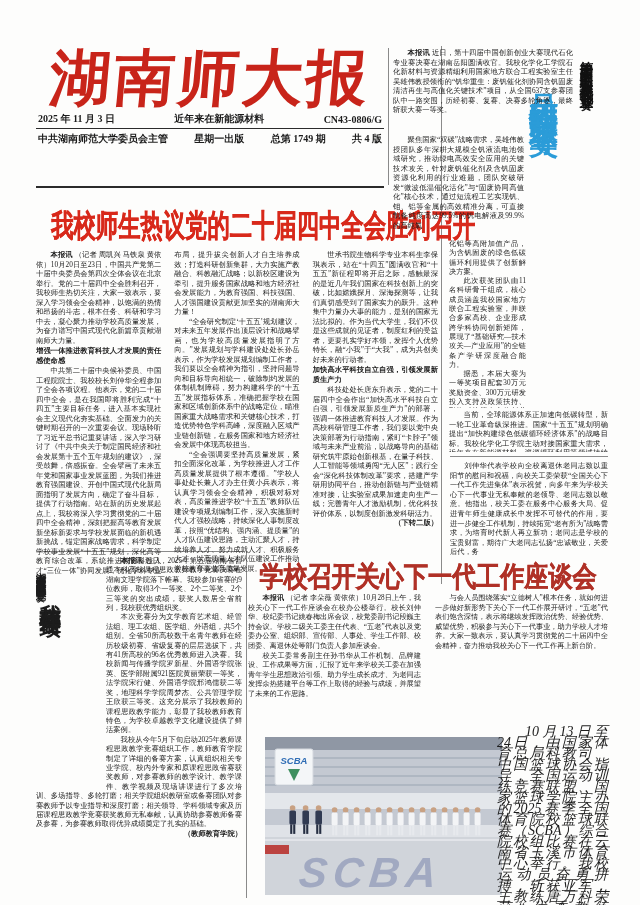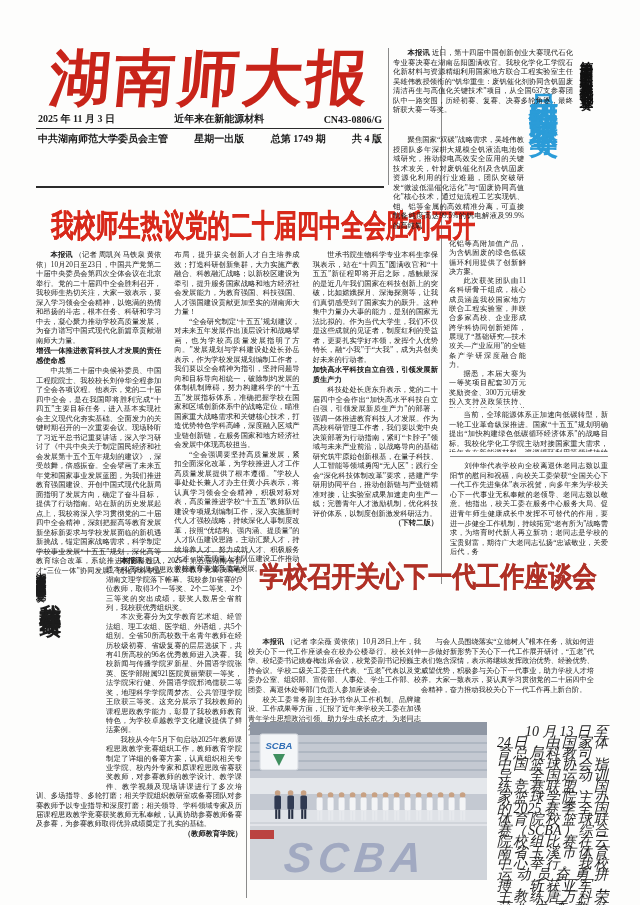--- a/index.html
+++ b/index.html
@@ -53,21 +53,21 @@
     color:var(--award-blue,#2b9cd8); }
 
   
   .forum-headline { left:248px; top:558px; width:360px; height:38px;
     display:flex; justify-content:center; }
   .forum-headline .squeeze {
     display:inline-block; white-space:nowrap; transform:scaleX(0.86); transform-origin:center;
     font-family:"Liberation Sans",sans-serif; font-weight:bold; font-size:28px; line-height:38px;
     color:var(--forum-red,#b03127); -webkit-text-stroke:0.4px currentColor;
   }
-  .forum-cols { left:248px; top:638px; width:360px; height:112px; display:flex; }
+  .forum-cols { left:248px; top:594px; width:360px; height:112px; display:flex; gap:14px; }
   .forum-col { width:173px; height:112px; }
   .fc { font-size:7.2px; line-height:9.6px; }
 
   
   .contest { left:36px; top:556px; width:206px; height:344px; }
   .contest-heads { float:left; width:62px; height:218px; margin:4px 8px 4px 0;
     display:flex; }
   .contest-kicker { writing-mode:vertical-rl; font-size:10.5px; letter-spacing:1px;
     font-weight:bold; padding-top:4px; }
   .contest-title { writing-mode:vertical-rl; font-size:21.5px; font-weight:bold;
@@ -161,21 +161,21 @@
     <div class="contest-heads">
       <div class="contest-kicker">湖南省普通本科高校课程思政教师教学竞赛</div>
       <div class="contest-title">我校教师获佳绩</div>
     </div>
     <p class="indent"><b class="lead">本报讯</b><span>近日，2025年第五届湖南省普通本科高校课程思政教师教学竞赛决赛在湖南文理学院落下帷幕。我校参加省赛的9位教师，取得3个一等奖、2个二等奖、2个三等奖的突出成绩，获奖人数居全省前列，我校获优秀组织奖。</span></p>
     <p class="indent">本次竞赛分为文学教育艺术组、经管法组、理工农组、医学组、外语组，共5个组别。全省50所高校数千名青年教师在经历校级初赛、省级复赛的层层选拔下，共有41所高校的96名优秀教师进入决赛。我校新闻与传播学院罗新星、外国语学院张英、医学部附属921医院黄丽荣获一等奖，法学院宋行健、外国语学院邢鸿儒获二等奖，地理科学学院周梦杰、公共管理学院王欣获三等奖。这充分展示了我校教师的课程思政教学能力，彰显了我校教师教育特色，为学校卓越教学文化建设提供了鲜活案例。</p>
     <p class="indent">我校从今年5月下旬启动2025年教师课程思政教学竞赛组织工作，教师教育学院制定了详细的备赛方案，认真组织相关专业学院、校内外专家和原课程思政省赛获奖教师，对参赛教师的教学设计、教学课件、教学视频及现场讲课进行了多次培训、多场指导、多轮打磨；相关学院组织教研室或备赛团队对参赛教师予以专业指导和深度打磨；相关领导、学科领域专家及历届课程思政教学竞赛获奖教师无私奉献，认真协助参赛教师备赛及参赛，为参赛教师取得优异成绩奠定了扎实的基础。</p>
     <p class="byline">（教师教育学院）</p>
   </section>
 
-  <figure class="abs photo" style="margin:0;">
+  <figure class="abs photo" style="margin:15px;">
     <svg width="237" height="158" viewBox="0 0 237 158" xmlns="http://www.w3.org/2000/svg">
       <defs>
         <g id="ply">
           <circle cx="3.6" cy="3" r="2.8" fill="#c8a183"></circle>
           <rect x="0.6" y="5.6" width="6" height="13" rx="1.5" fill="#f3f4f6"></rect>
           <rect x="1.2" y="18.4" width="2.1" height="10" fill="#e7e9ed"></rect>
           <rect x="4.2" y="18.4" width="2.1" height="10" fill="#e7e9ed"></rect>
         </g>
         <g id="coach">
           <circle cx="3.6" cy="3" r="2.8" fill="#c8a183"></circle>

